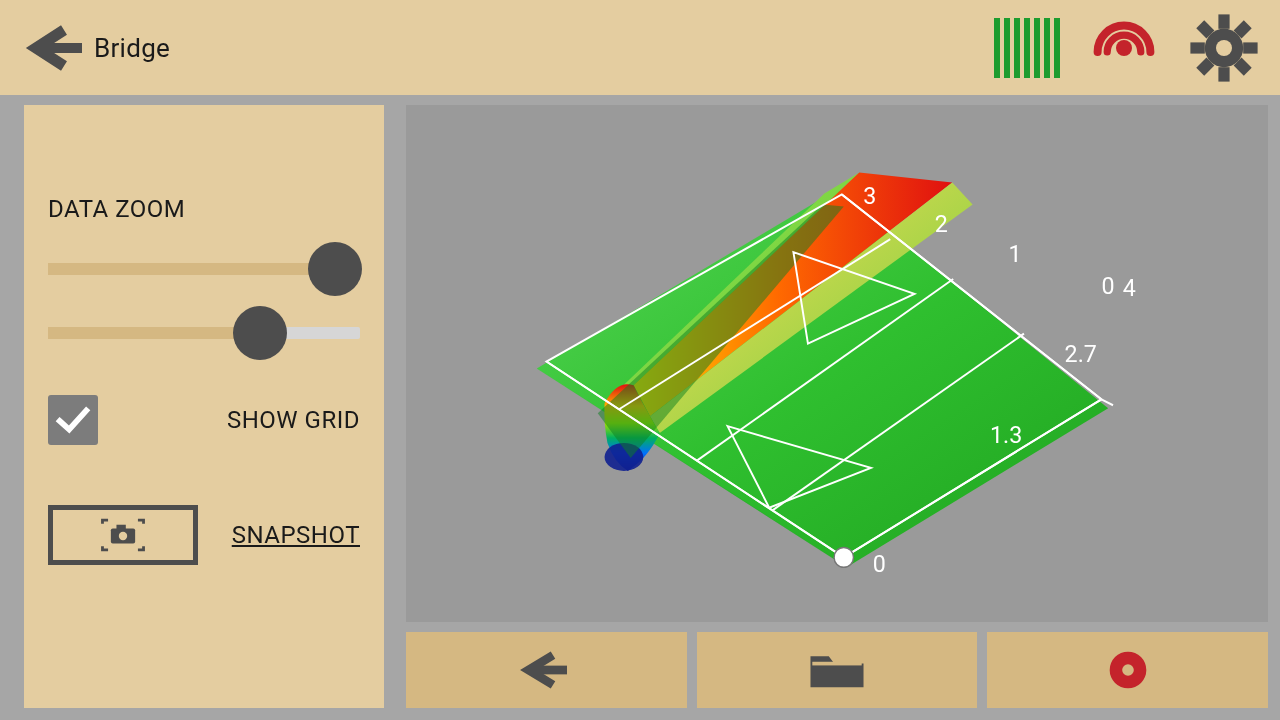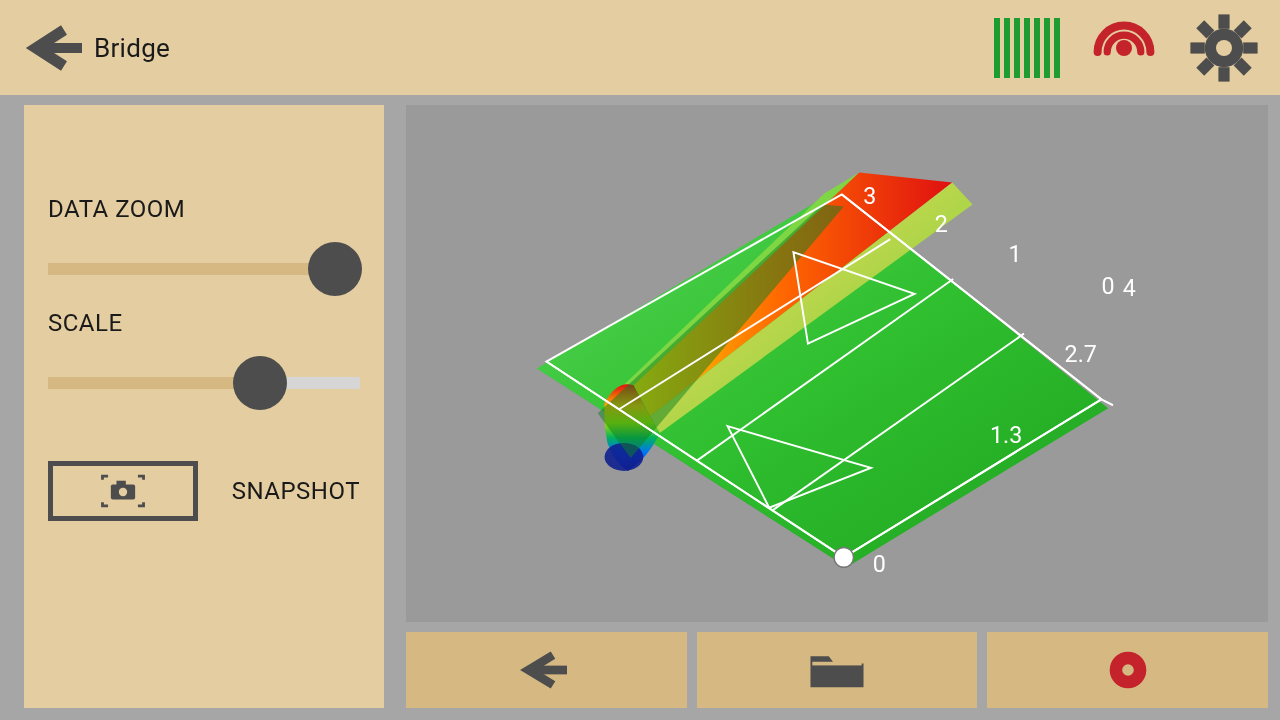--- a/index.html
+++ b/index.html
@@ -52,21 +52,21 @@
   }
   .grid-label{font-size:24px;color:var(--text);letter-spacing:.5px;}
 
   .row-snapshot{
     display:flex;align-items:center;justify-content:space-between;margin-top:38px;
   }
   .snap-btn{
     width:150px;height:60px;border:5px solid var(--dark);display:flex;align-items:center;justify-content:center;
     cursor:pointer;
   }
-  .snap-label{font-size:24px;color:var(--text);letter-spacing:.5px;}
+  .snap-label{font-size:24px;color:var(--text);letter-spacing:.5px;text-decoration:underline;}
 
   
   .rightcol{flex:1;display:flex;flex-direction:column;gap:10px;}
   .viewport{
     flex:1;background:var(--gray-panel);position:relative;overflow:hidden;
   }
   .viewport svg{position:absolute;inset:0;width:100%;height:100%;}
 
   
   .toolbar{height:76px;display:flex;gap:10px;}
@@ -126,28 +126,35 @@
   <div class="sidebar">
 
     <div class="sidebar-label">DATA ZOOM</div>
     <div class="slider-wrap">
       <div class="slider-track">
           <div class="slider-fill" style="width:92%"></div>
         </div>
       <div class="slider-thumb" style="left:92%"></div>
     </div>
 
-    <div class="sidebar-label">SCALE</div>
     <div class="slider-wrap">
       <div class="slider-track">
           <div class="slider-fill" style="width:68%"></div>
         </div>
       <div class="slider-thumb" style="left:68%"></div>
     </div>
 
+    <div class="row-grid">
+      <div class="checkbox">
+        <svg viewBox="0 0 40 40" width="38" height="38">
+          <path d="M6 21 L16 30 L34 10" fill="none" stroke="#fff" stroke-width="6" stroke-linecap="square"></path>
+        </svg>
+      </div>
+      <div class="grid-label">SHOW GRID</div>
+    </div>
 
     <div class="row-snapshot">
       <div class="snap-btn">
         <svg viewBox="0 0 60 40" width="56" height="38">
           <path d="M8 8 L8 4 L14 4 M46 4 L52 4 L52 8 M52 32 L52 36 L46 36 M14 36 L8 36 L8 32" fill="none" stroke="var(--dark)" stroke-width="3"></path>
           <rect x="17" y="13" width="26" height="16" rx="2" fill="var(--dark)"></rect>
           <rect x="23" y="9" width="10" height="6" fill="var(--dark)"></rect>
           <circle cx="30" cy="21" r="4.5" fill="var(--beige)"></circle>
         </svg>
       </div>

